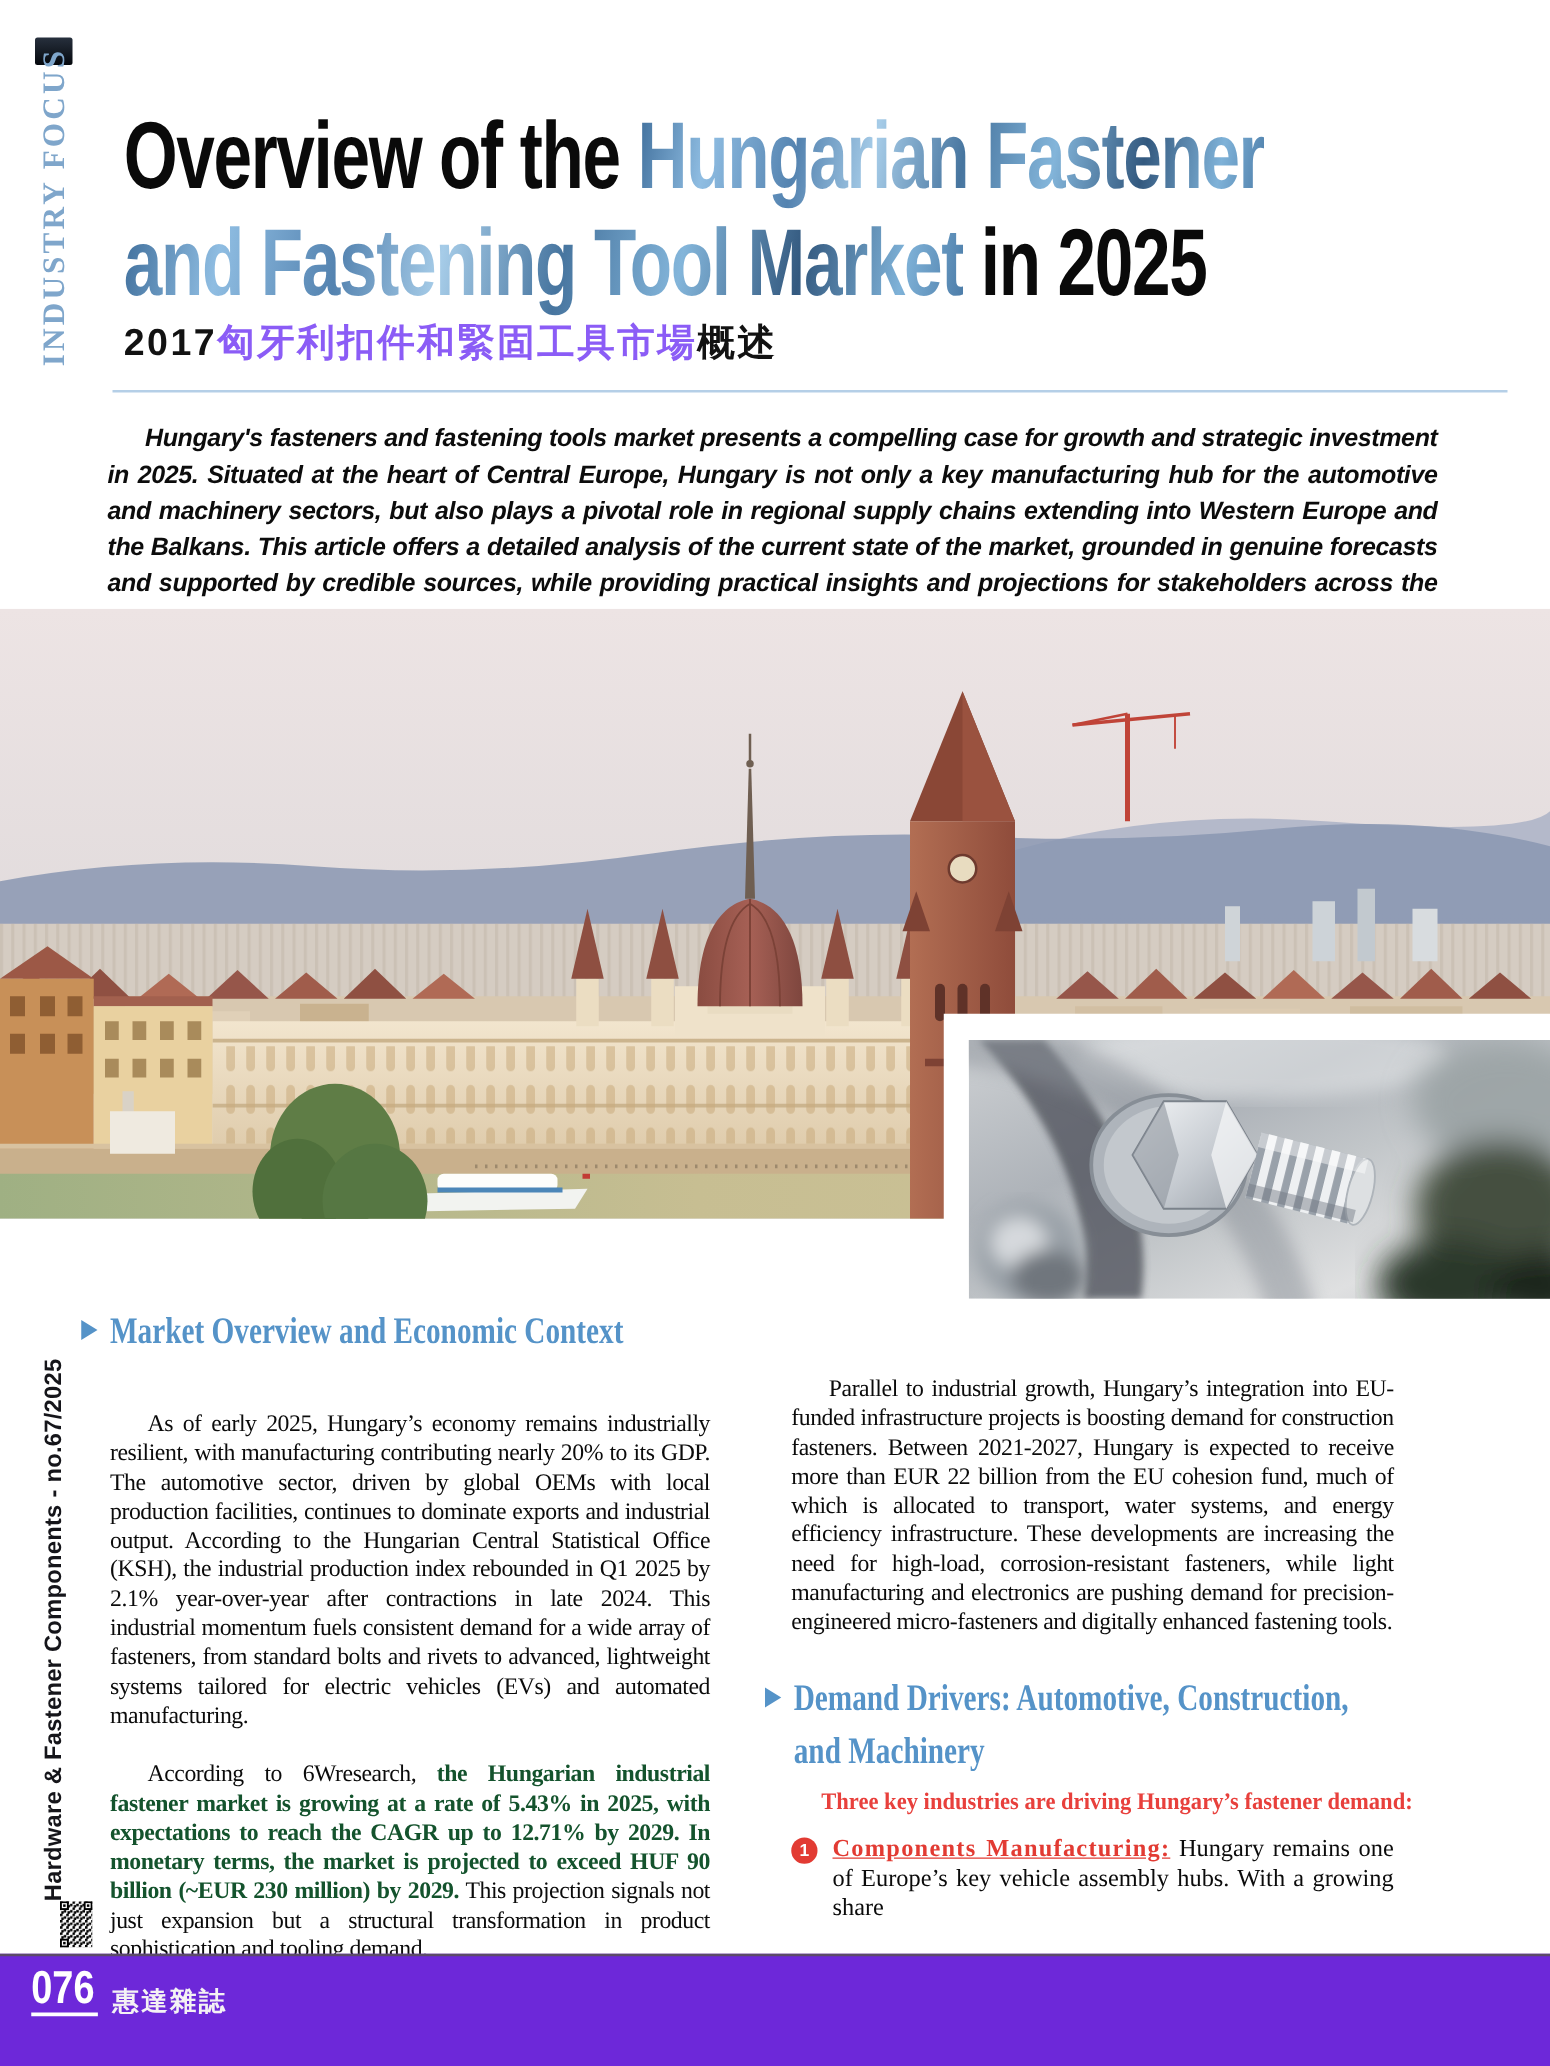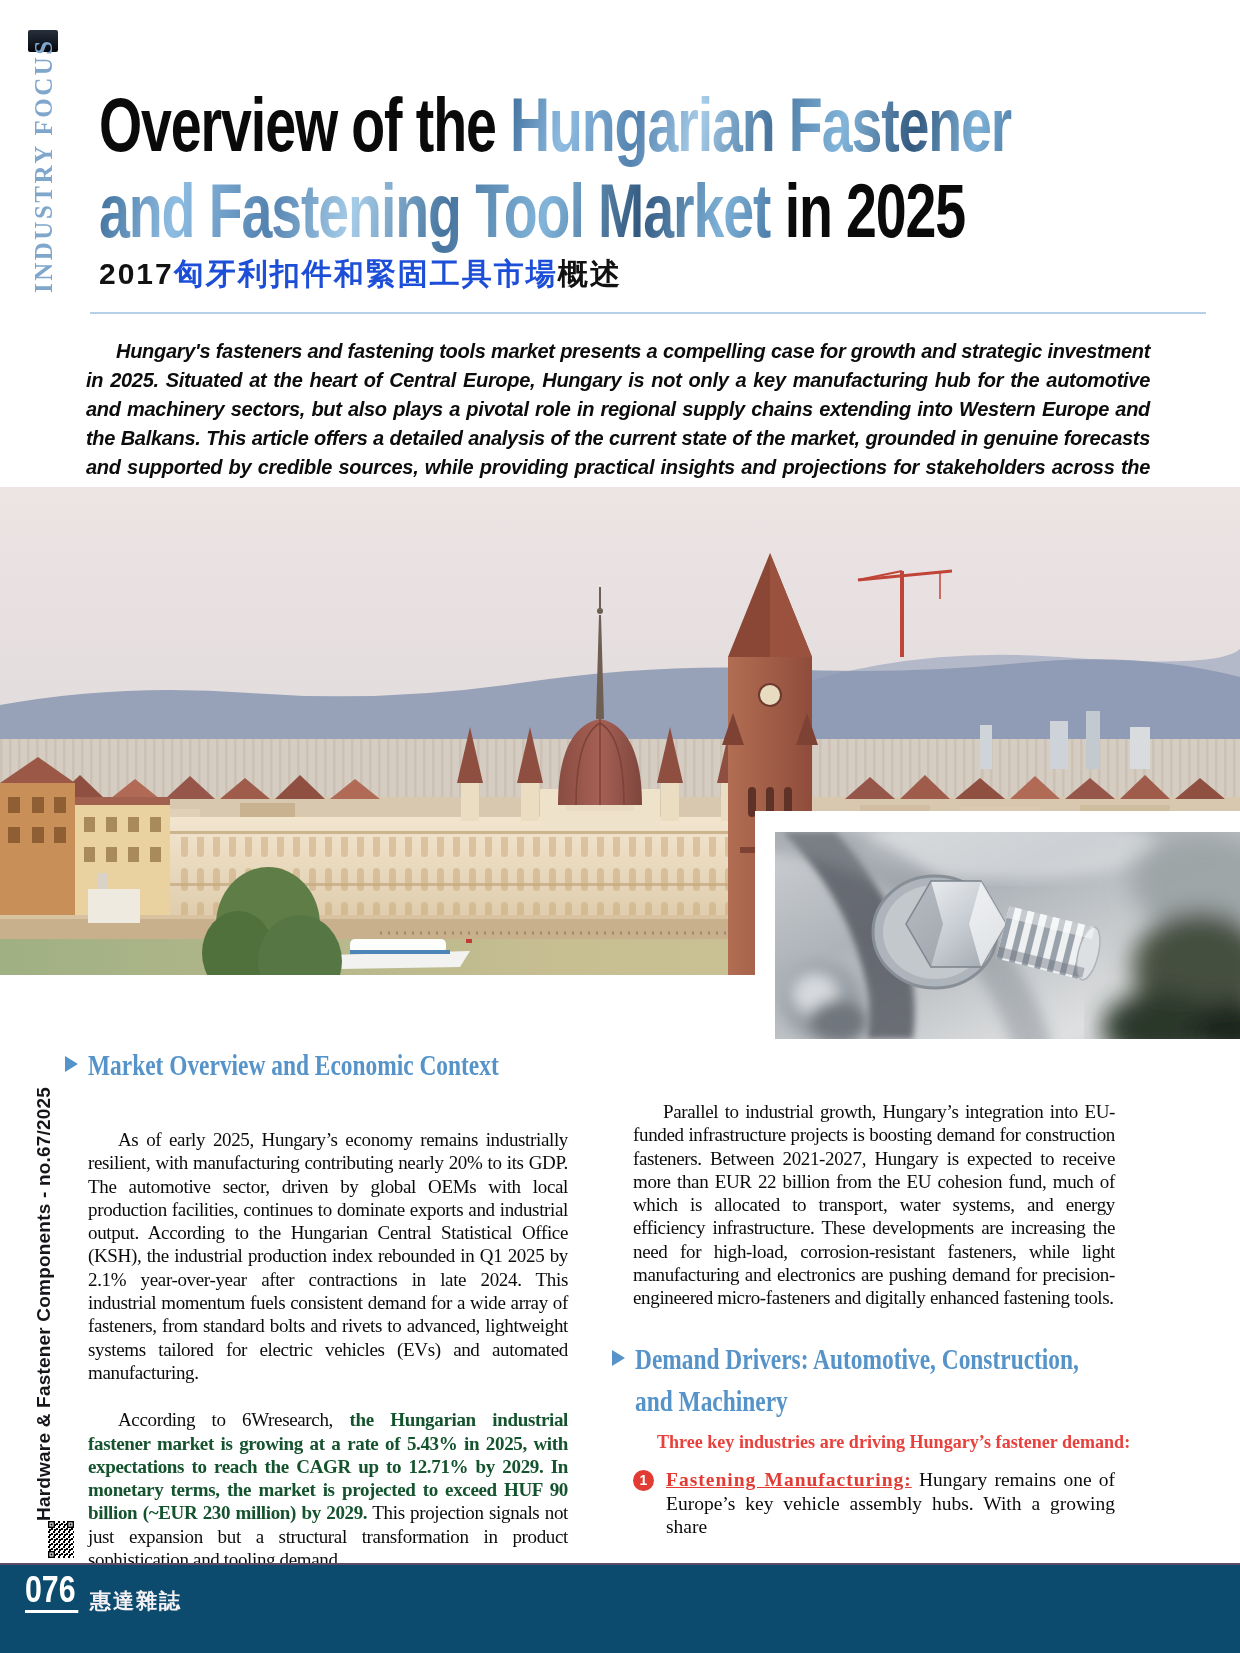--- a/index.html
+++ b/index.html
@@ -34,21 +34,21 @@
   .blue-grad{color:#5b8cba;}
   @supports ((-webkit-background-clip:text) or (background-clip:text)){
     .blue-grad{
       background:linear-gradient(104deg,#3d6c99 0%,#8fbde2 12%,#5483b0 26%,#a6cce8 38%,
                   #47759f 52%,#83b5da 66%,#33597f 80%,#7fb2d8 92%,#4a7aa6 100%);
       -webkit-background-clip:text;background-clip:text;color:transparent;
     }
   }
   .subtitle{position:absolute;left:99px;top:254px;font-family:"Liberation Sans",sans-serif;
     font-weight:bold;font-size:30px;letter-spacing:2px;color:#121212;}
-  .subtitle .blue{color:#1d4ed8;}
+  .subtitle .blue{color:#8b5cf6;}
   .rule{position:absolute;left:90px;top:312px;width:1116px;height:2px;background:#B5CFE7;}
 
   
   .intro{position:absolute;left:86px;top:337px;width:1064px;margin:0;
     font-family:"Liberation Sans",sans-serif;font-style:italic;font-weight:bold;
     font-size:20px;line-height:29px;letter-spacing:-.3px;color:#0c0c0c;
     text-align:justify;text-indent:30px;}
 
   
   .photo-main{position:absolute;left:0;top:487px;width:1240px;height:488px;}
@@ -78,21 +78,21 @@
     transform:scaleX(.95);transform-origin:0 0;}
   .item{position:absolute;left:633px;top:1468px;width:482px;padding-left:33px;box-sizing:border-box;
     font-size:19.5px;line-height:23.5px;color:#0b0b0b;text-align:justify;}
   .item .num{position:absolute;left:0;top:2px;width:21px;height:21px;border-radius:50%;
     background:#E23B33;color:#fff;font-family:"Liberation Sans",sans-serif;font-weight:bold;
     font-size:14px;line-height:21px;text-align:center;}
   .item-label{color:#E23B33;font-weight:bold;text-decoration:underline;letter-spacing:1px;}
 
   
   .footer{position:absolute;left:0;top:1563px;width:1240px;height:90px;
-    background:#0c4a6e;border-top:2px solid #5c4b68;box-sizing:border-box;}
+    background:#6d28d9;border-top:2px solid #5c4b68;box-sizing:border-box;}
   .page-num{position:absolute;left:25px;top:6px;color:#fff;
     font-family:"Liberation Sans",sans-serif;font-weight:bold;font-size:37px;line-height:1;
     border-bottom:3px solid #fff;padding:0 3px 2px 0;
     transform:scaleX(.82);transform-origin:0 0;}
   .mag-name{position:absolute;left:90px;top:22px;color:#F4F1F4;
     font-family:Liberation Serif, serif;font-weight:bold;font-size:21px;letter-spacing:2px;}
 </style>
 </head>
 <body>
 
@@ -394,19 +394,19 @@
 <div class="sec-head sec-head-2">
   <span class="tri"></span>
   <span class="hline">Demand Drivers: Automotive, Construction,</span>
   <span class="hline">and Machinery</span>
 </div>
 
 <p class="lead-red">Three key industries are driving Hungary’s fastener demand:</p>
 
 <div class="item">
   <span class="num">1</span>
-  <span class="item-label">Fastening Manufacturing:</span><span> Hungary remains one of Europe’s key vehicle assembly hubs. With a growing share</span>
+  <span class="item-label">Components Manufacturing:</span><span> Hungary remains one of Europe’s key vehicle assembly hubs. With a growing share</span>
 </div>
 
 <div class="footer">
   <span class="page-num">076</span>
   <span class="mag-name">惠達雜誌</span>
 </div>
 
 </body></html>

